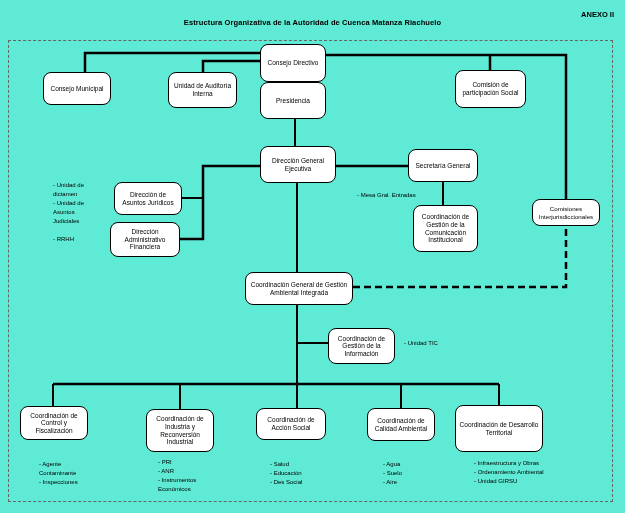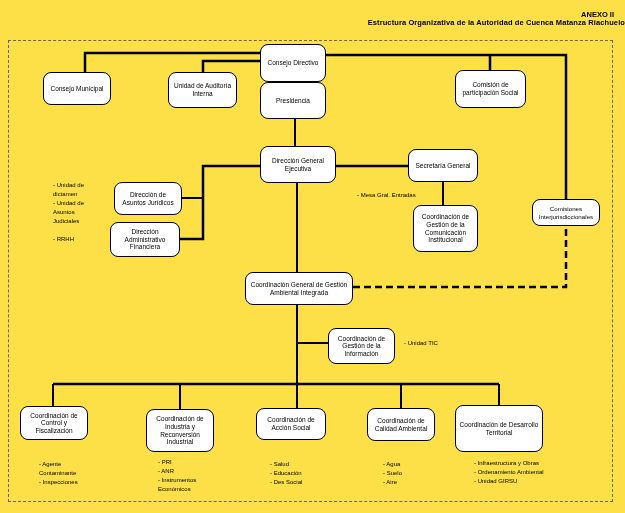--- a/index.html
+++ b/index.html
@@ -2,28 +2,28 @@
 <html><head>
 <meta charset="utf-8">
 <style>
   * { margin: 0; padding: 0; box-sizing: border-box; }
   html, body { background: #fff; }
   body { font-family: "Liberation Sans", sans-serif; }
   #canvas {
     position: relative;
     width: 625px;
     height: 513px;
-    background: #fde047;
+    background: #5eead4;
     overflow: hidden;
   }
   .page-title {
     position: absolute;
     left: 0; top: 18px;
     width: 625px;
-    text-align: right;
+    text-align: center;
     font-size: 7.5px;
     font-weight: bold;
     color: #000;
     letter-spacing: 0.1px;
   }
   .annex {
     position: absolute;
     right: 11px; top: 10px;
     font-size: 7.5px;
     font-weight: bold;

